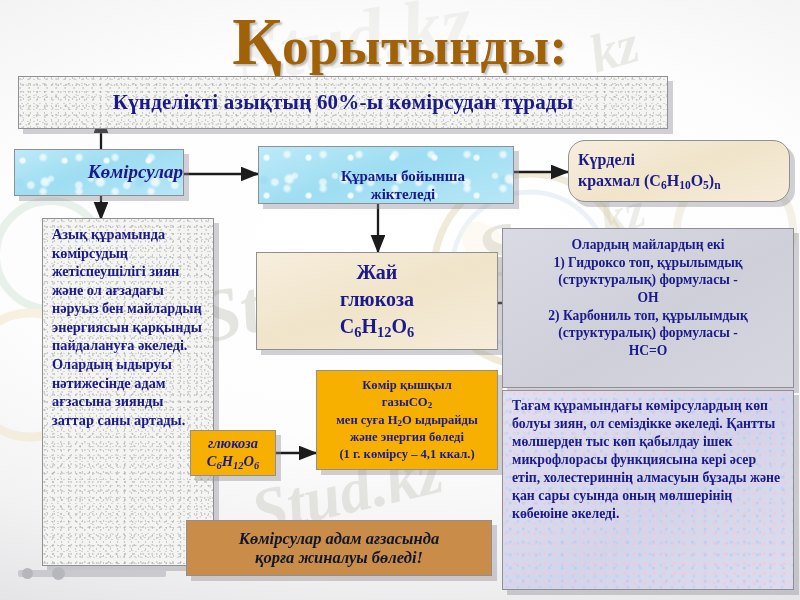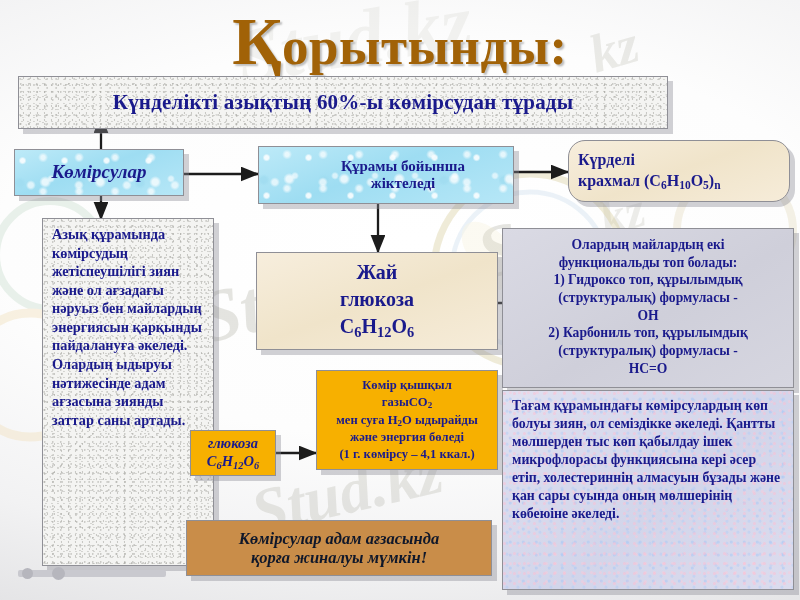--- a/index.html
+++ b/index.html
@@ -52,20 +52,21 @@
     background-color:#a9e4f5;
     background-image:
       radial-gradient(circle at 18% 28%, rgba(255,255,255,.85) 2px, rgba(255,255,255,0) 4px),
       radial-gradient(circle at 55% 64%, rgba(255,255,255,.75) 3px, rgba(255,255,255,0) 6px),
       radial-gradient(circle at 78% 22%, rgba(255,255,255,.70) 2px, rgba(255,255,255,0) 5px),
       radial-gradient(circle at 33% 80%, rgba(255,255,255,.65) 2.5px, rgba(255,255,255,0) 5px),
       radial-gradient(circle at 90% 72%, rgba(255,255,255,.60) 2px, rgba(255,255,255,0) 4px),
       radial-gradient(circle at 8% 60%, rgba(160,220,240,.8) 3px, rgba(160,220,240,0) 6px),
       linear-gradient(160deg,#bdeaf8 0%,#9eddf2 45%,#b6e7f7 100%);
     background-size:42px 38px,55px 50px,36px 34px,48px 44px,40px 40px,60px 55px,100% 100%;
+    justify-content:flex-end;
   }
   
   .tex-beige{
     background-color:#f2e6cf;
     background-image:
       linear-gradient(160deg,#f7eedd 0%,#f0e4ca 50%,#f6ecd9 100%),
       radial-gradient(circle at 30% 40%, rgba(200,185,155,.25) 1px, transparent 2px);
     background-size:100% 100%, 14px 14px;
   }
   
@@ -213,21 +214,20 @@
 
 <div class="box tex-beige t-mid pad left-align" style="left:568px;top:140px;width:222px;height:62px;flex-direction:column;align-items:flex-start;justify-content:center;font-size:16px;line-height:1.32;border-radius:17px;">
   <span>Күрделі</span>
   <span>
     <span>крахмал (C</span><sub>6</sub><span>H</span><sub>10</sub><span>O</span><sub>5</sub><span>)</span><sub>n</sub>
   </span>
 </div>
 
 <div class="box tex-steel t-small" style="left:502px;top:228px;width:292px;height:160px;flex-direction:column;justify-content:flex-start;padding-top:7px;overflow:hidden;font-size:13.6px;line-height:1.30;">
   <span>Олардың майлардың екі</span>
-  <span>функциональды топ болады:</span>
   <span>1) Гидроксо топ, құрылымдық</span>
   <span>(структуралық) формуласы  -</span>
   <span>ОН</span>
   <span>2) Карбониль топ, құрылымдық</span>
   <span>(структуралық) формуласы   -</span>
   <span>НС=О</span>
 </div>
 
 <div class="box tex-orange t-tiny" style="left:316px;top:370px;width:182px;height:100px;flex-direction:column;justify-content:center;font-size:12.6px;line-height:1.34;">
   <span>
@@ -249,18 +249,18 @@
     <span>C</span><sub>6</sub><span>H</span><sub>12</sub><span>O</span><sub>6</sub>
   </span>
 </div>
 
 <div class="box tex-violet t-body pad top-align left-align" style="left:502px;top:390px;width:292px;height:200px;font-size:13.8px;line-height:1.30;">
   <span>Тағам құрамындағы көмірсулардың көп болуы зиян, ол семіздікке әкеледі. Қантты мөлшерден тыс көп қабылдау ішек микрофлорасы функциясына кері әсер етіп, холестериннің алмасуын бұзады және қан  сары суында оның мөлшерінің көбеюіне әкеледі.</span>
 </div>
 
 <div class="box tex-wood t-wood" style="left:186px;top:520px;width:306px;height:56px;flex-direction:column;justify-content:center;">
   <span>Көмірсулар адам ағзасында</span>
-  <span>қорға жиналуы мүмкін!</span>
+  <span>қорға жиналуы бөледі!</span>
 </div>
 
 <div class="botbar" style="left:18px;top:570px;width:148px;height:7px;"></div>
 <div class="botdot" style="left:22px;top:568px;width:11px;height:11px;"></div>
 <div class="botdot" style="left:52px;top:567px;width:13px;height:13px;"></div>
 
 </body></html>

